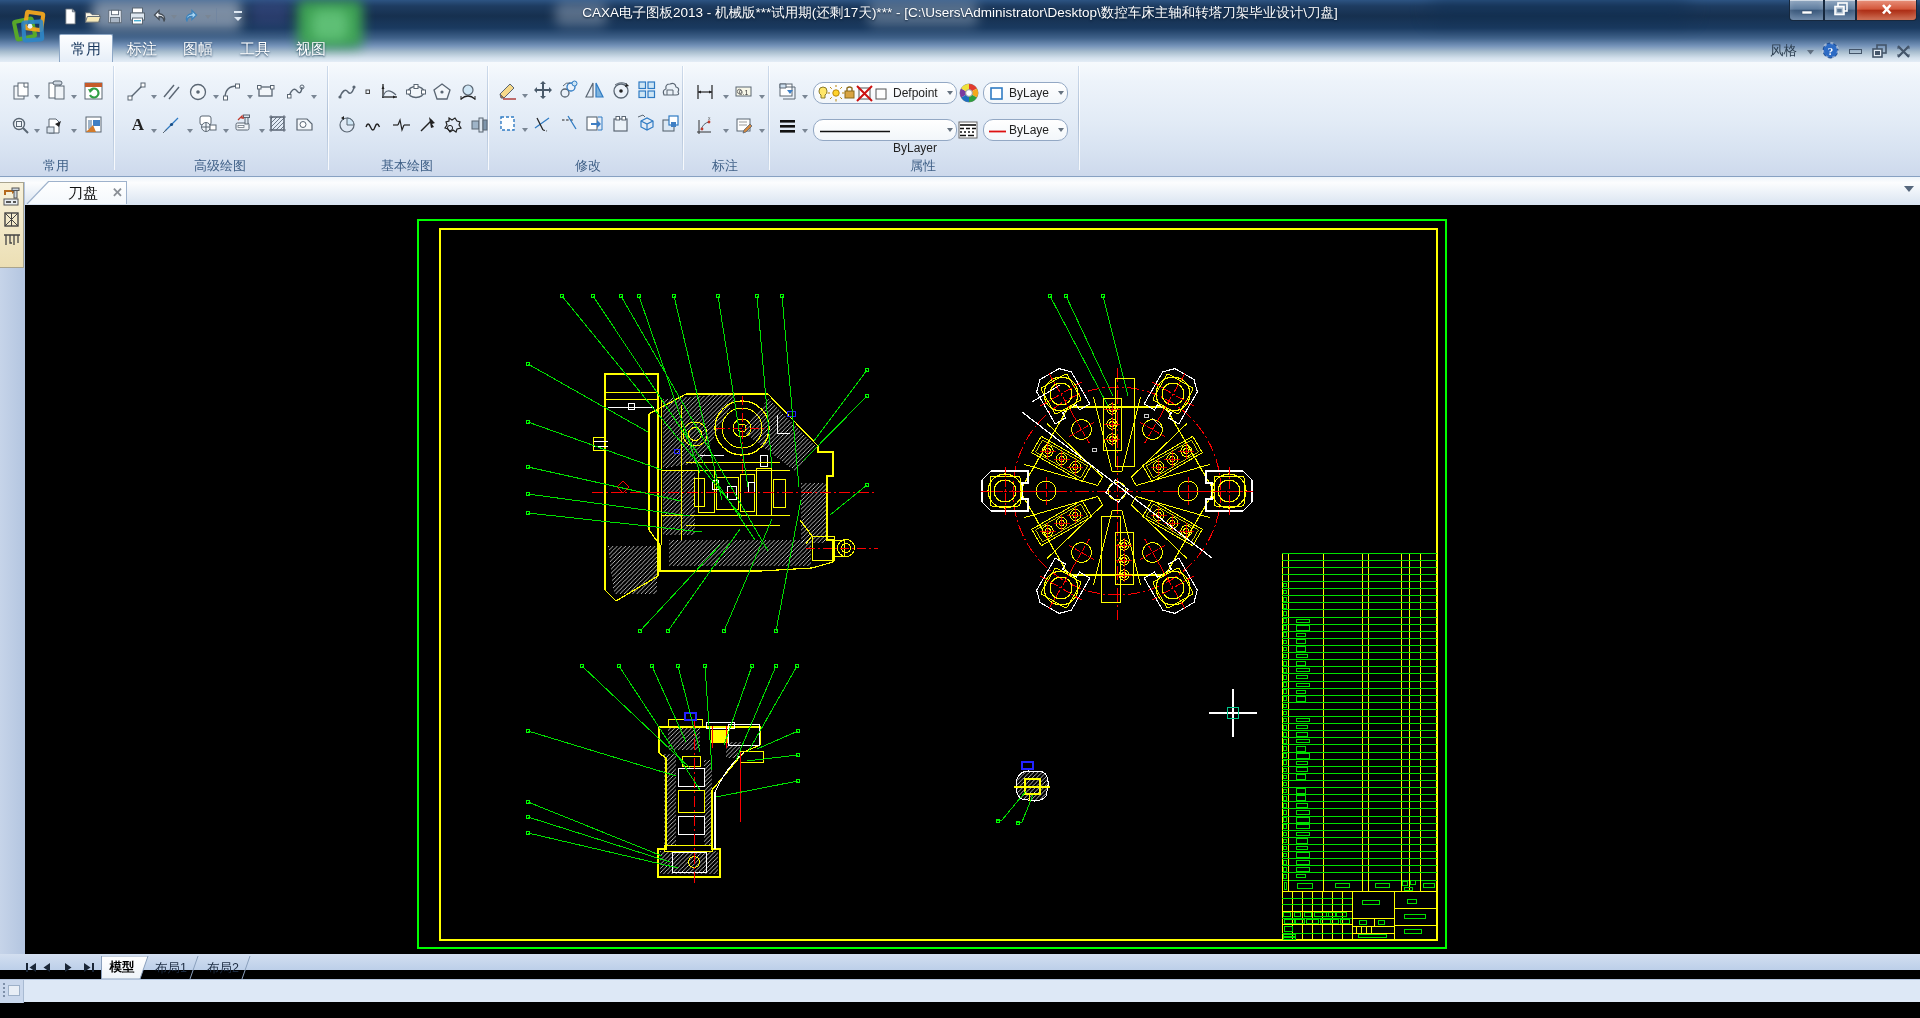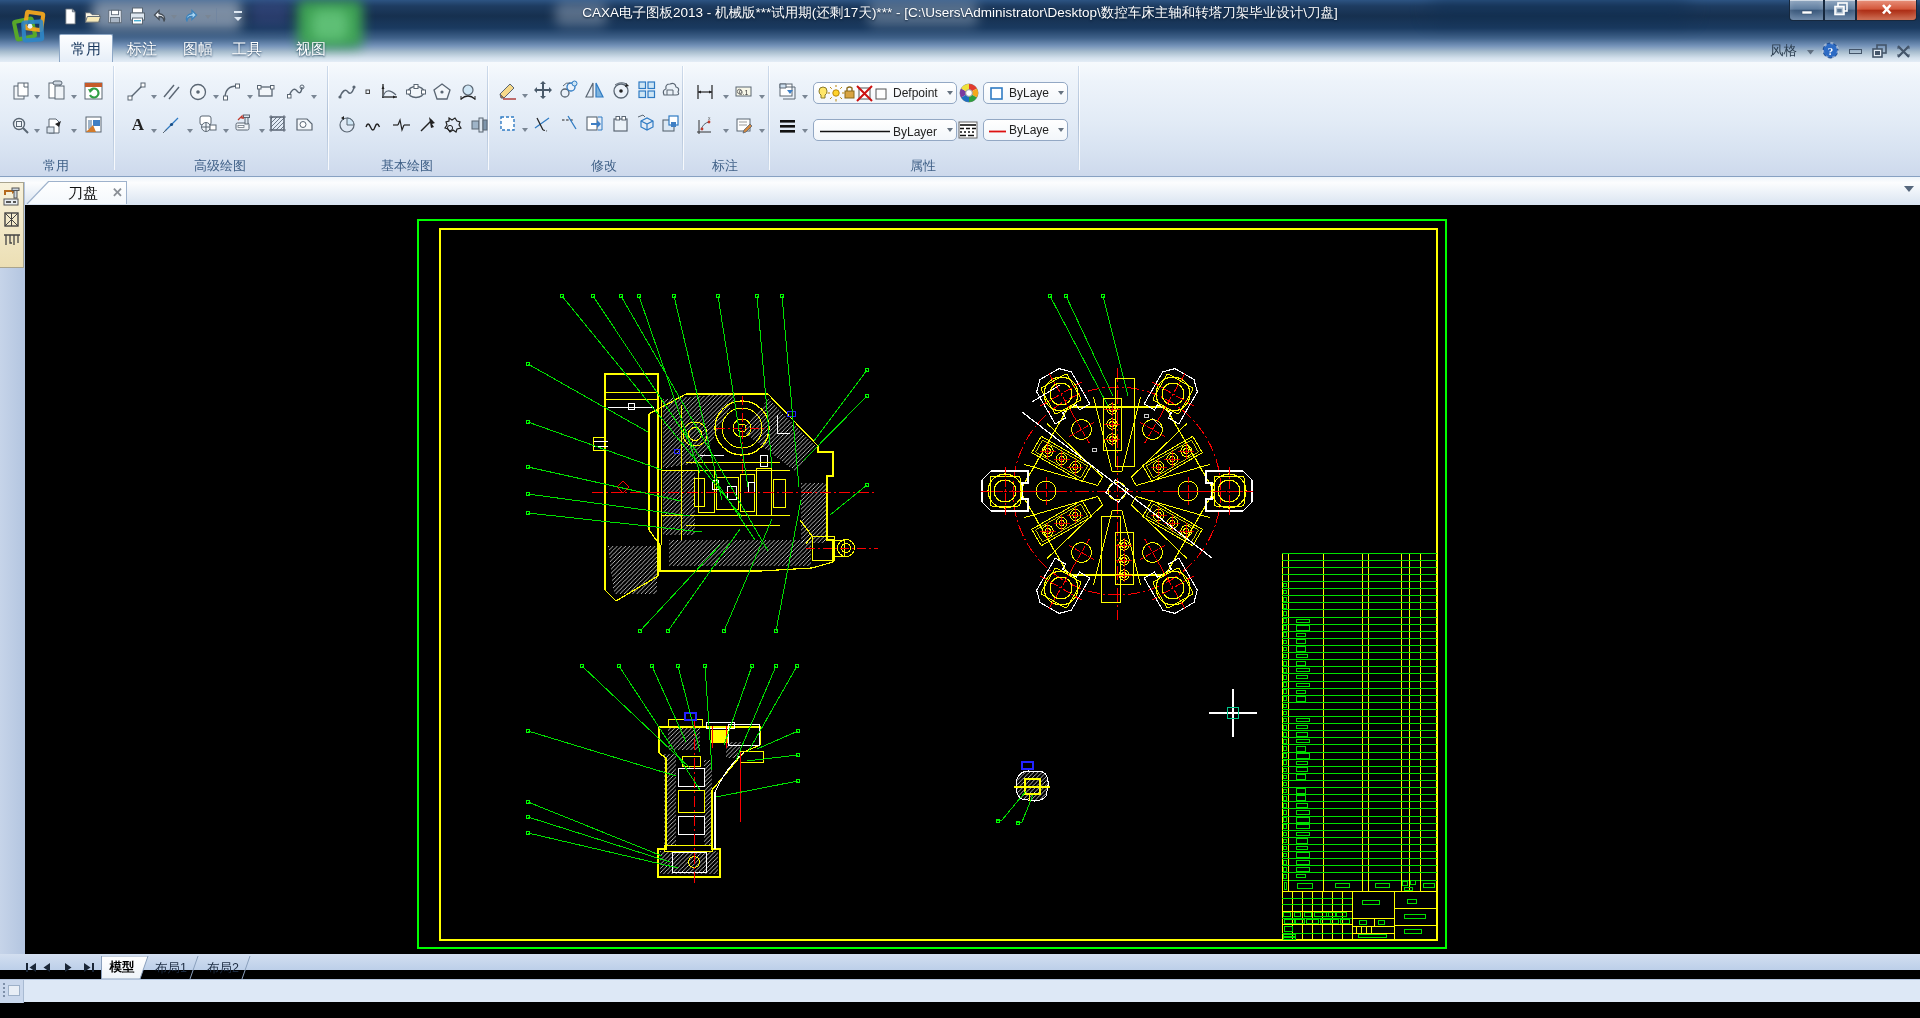--- a/index.html
+++ b/index.html
@@ -23,21 +23,21 @@
 
 .rtab{position:absolute;top:35px;height:27px;line-height:27px;text-align:center;font-size:15px;color:#fff;text-shadow:0 1px 2px #1a3a5c}
 #tab-active{position:absolute;left:59px;top:34px;width:54px;height:28px;background:linear-gradient(#fdfeff,#f0f5fb 60%,#e6eef8);border:1px solid #8ea8c6;border-bottom:none;border-radius:2px 2px 0 0;color:#17365c;font-size:15px;text-align:center;line-height:28px;text-shadow:none}
 
 .hr2{position:absolute;top:42px;color:#2c3e50;font-size:13.5px}
 
 #ribbon{position:absolute;left:0;top:62px;width:1920px;height:115px;
  background:linear-gradient(#f7fafd 0px,#edf3fa 20px,#e2ebf6 60px,#d7e2f1 90px,#cdd9ec 114px);border-bottom:1px solid #87a1c2}
 .gsep{position:absolute;top:4px;width:1px;height:104px;background:linear-gradient(#cfdcec,#aebfd6 50%,#cfdcec);box-shadow:1px 0 0 rgba(255,255,255,.8)}
 .glabel{position:absolute;top:95px;width:200px;text-align:center;font-size:13px;color:#3e5f86}
-.combo{position:absolute;height:22px;background:linear-gradient(#ffffff,#f2f6fa);border:1px solid #93a8c4;border-radius:5px;font-size:12px;color:#222}
+.combo{position:absolute;height:22px;background:linear-gradient(#ffffff,#f2f6fa);border:1px solid #93a8c4;border-radius:10px;font-size:12px;color:#222}
 .cdd{position:absolute;right:3px;top:8px;width:0;height:0;border-left:3.5px solid transparent;border-right:3.5px solid transparent;border-top:4.5px solid #66727f}
 
 #docrow{position:absolute;left:0px;top:177px;width:1920px;height:28px;background:linear-gradient(#eef4fa,#fcfdfe 20%,#d9e4f1)}
 #dtab{position:absolute;left:27px;top:4px;width:100px;height:23px;background:linear-gradient(#ffffff,#f4f8fc);border:1px solid #9eb2cc;border-bottom:none;clip-path:polygon(22px 0,100% 0,100% 100%,0 100%)}
 #dtab span{position:absolute;left:40px;top:2px;font-size:15px;font-weight:normal;color:#111}
 #dtab i{position:absolute;left:84px;top:3px;font-style:normal;color:#8a8f96;font-size:13px;font-weight:bold}
 
 #sidebar{position:absolute;left:0;top:182px;width:25px;height:772px;background:linear-gradient(90deg,#c6d4e9,#b3c5e0)}
 #palette{position:absolute;left:0;top:0;width:24px;height:86px;background:linear-gradient(#f8f2dc,#ecdfb4);border:1px solid #a9a48e;border-left:none}
 
@@ -57,21 +57,21 @@
   <div class="blob" style="left:297px;top:0;width:66px;height:48px;background:#3fa653;opacity:.95"></div>
   <div class="blob" style="left:312px;top:10px;width:36px;height:30px;background:#67c77e;opacity:.8"></div>
   <div class="blob" style="left:555px;top:2px;width:52px;height:24px;background:#b8c6d8;opacity:.4"></div>
   <div class="blob" style="left:868px;top:0px;width:110px;height:26px;background:#9fb3c9;opacity:.45"></div>
   <div class="blob" style="left:1430px;top:0px;width:260px;height:20px;background:#0e2e52;opacity:.6;filter:blur(10px)"></div>
   <div id="ttext">CAXA电子图板2013 - 机械版***试用期(还剩17天)*** - [C:\Users\Administrator\Desktop\数控车床主轴和转塔刀架毕业设计\刀盘]</div>
 
   <div id="tab-active">常用</div>
   <div class="rtab" style="left:126px;width:32px">标注</div>
   <div class="rtab" style="left:182px;width:32px">图幅</div>
-  <div class="rtab" style="left:231px;width:32px">工具</div>
+  <div class="rtab" style="left:239px;width:32px">工具</div>
   <div class="rtab" style="left:295px;width:32px">视图</div>
 
   <div class="hr2" style="left:1770px">风格</div>
   <svg class="abs" style="left:1806px;top:49px" width="9" height="6" viewBox="0 0 9 6">
         <path d="M1 1 L8 1 L4.5 5.5 Z" fill="#5f6f80"></path>
       </svg>
   <svg class="abs" style="left:1822px;top:42px" width="17" height="17" viewBox="0 0 17 17">
         <circle cx="8.5" cy="8.5" r="7.5" fill="#2d6bc4" stroke="#1c4a8e"></circle>
         <circle cx="8.5" cy="8.5" r="7.5" fill="none" stroke="#fff" stroke-opacity=".5" stroke-width="2" stroke-dasharray="3 4"></circle>
         <text x="8.5" y="12.5" text-anchor="middle" font-size="11" font-weight="bold" fill="#fff" font-family="Liberation Serif">?</text>
@@ -124,21 +124,21 @@
 <div id="ribbon">
   <div class="gsep" style="left:113px"></div>
   <div class="gsep" style="left:327px"></div>
   <div class="gsep" style="left:487px"></div>
   <div class="gsep" style="left:682px"></div>
   <div class="gsep" style="left:768px"></div>
   <div class="gsep" style="left:1078px"></div>
   <div class="glabel" style="left:-44px">常用</div>
   <div class="glabel" style="left:120px">高级绘图</div>
   <div class="glabel" style="left:307px">基本绘图</div>
-  <div class="glabel" style="left:504px">修改</div>
+  <div class="glabel" style="left:488px">修改</div>
   <div class="glabel" style="left:625px">标注</div>
   <div class="glabel" style="left:823px">属性</div>
   <svg width="0" height="0">
         <defs>
           <pattern id="ribhatch" width="4" height="4" patternUnits="userSpaceOnUse">
             <path d="M0 4 L4 0" stroke="#6b7887" stroke-width="1"></path>
           </pattern>
         </defs>
       </svg>
   
@@ -169,21 +169,21 @@
     <svg style="position:absolute;left:6px;top:4px" width="13" height="13" viewBox="0 0 13 13">
           <rect x="1" y="1" width="11" height="11" fill="#fff" stroke="#2f7bc3" stroke-width="1.6"></rect>
         </svg>
     <span style="position:absolute;left:25px;top:3px">ByLaye</span>
         <div class="cdd"></div>
   </div>
   <div class="combo" style="left:813px;top:57px;width:144px">
     <svg style="position:absolute;left:6px;top:10px" width="70" height="3" viewBox="0 0 70 3">
           <line x1="0" y1="1.5" x2="70" y2="1.5" stroke="#111" stroke-width="1.6"></line>
         </svg>
-    <span style="position:absolute;left:79px;top:5px">ByLayer</span>
+    <span style="position:absolute;left:79px;top:21px">ByLayer</span>
         <div class="cdd"></div>
   </div>
   <div class="combo" style="left:983px;top:57px;width:85px">
     <svg style="position:absolute;left:5px;top:10px" width="17" height="3" viewBox="0 0 17 3">
           <line x1="0" y1="1.5" x2="17" y2="1.5" stroke="#dd1111" stroke-width="1.8"></line>
         </svg>
     <span style="position:absolute;left:25px;top:3px">ByLaye</span>
         <div class="cdd"></div>
   </div>
   <svg style="position:absolute;left:959px;top:21px" width="20" height="20" viewBox="0 0 20 20">

